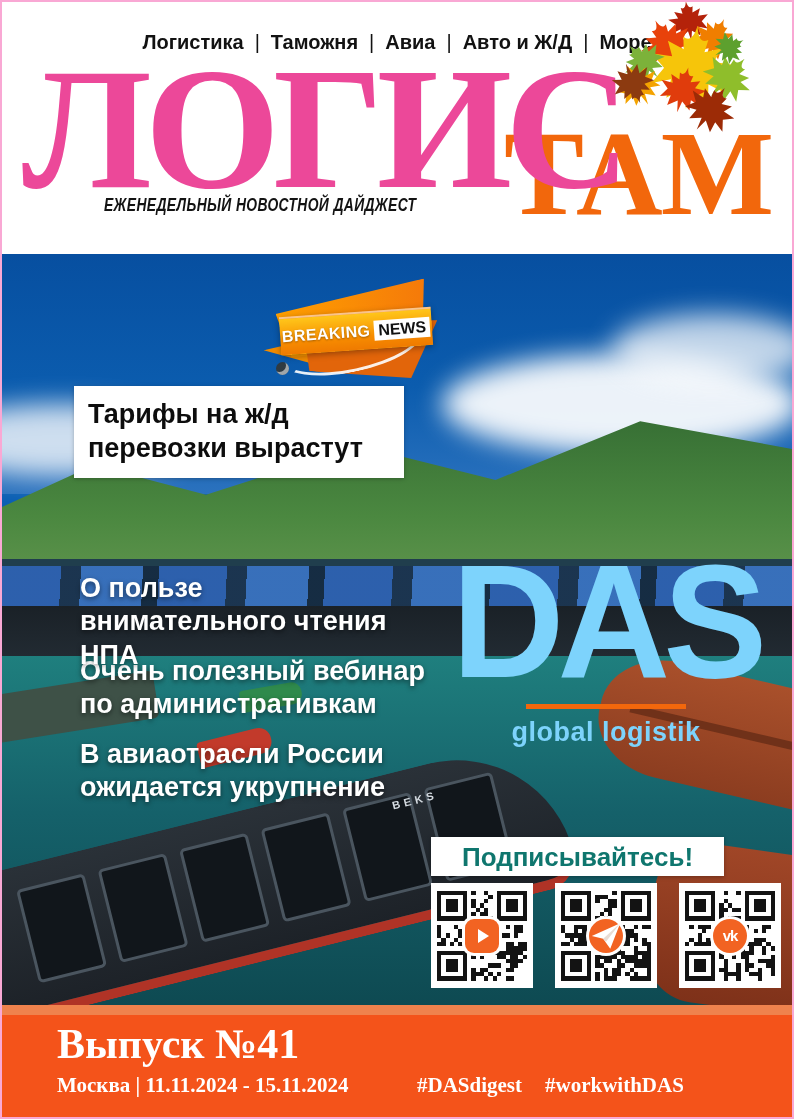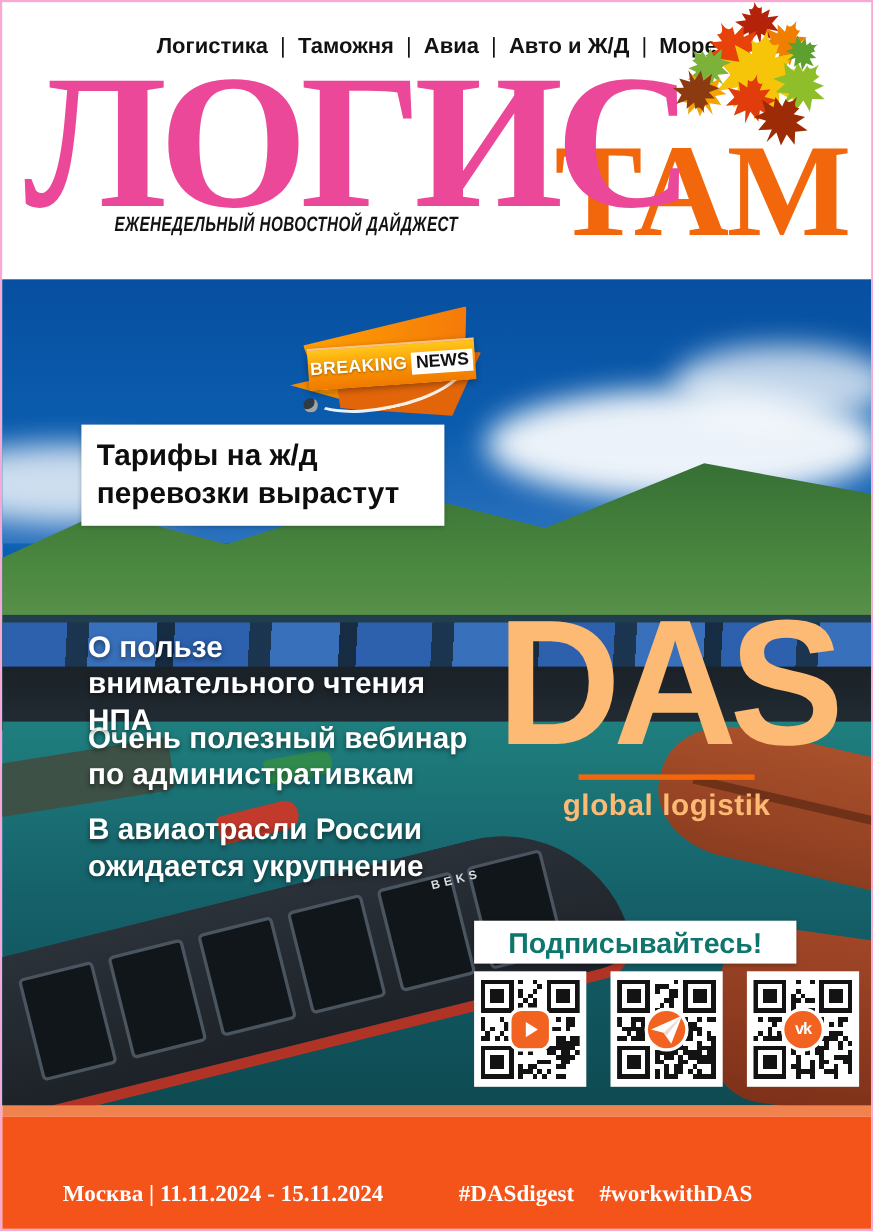--- a/index.html
+++ b/index.html
@@ -78,21 +78,21 @@
   .news-kicker { font:700 24px/1.2 "Liberation Sans", sans-serif; color:#F4512C; }
   .news-headline { font:700 27px/1.25 "Liberation Sans", sans-serif; color:#0d0d0d; margin-top:2px; }
 
   .headline { position:absolute; left:78px; color:#fff; font:700 27px/1.24 "Liberation Sans", sans-serif;
               text-shadow:0 2px 5px rgba(0,0,0,.5); }
   .hl-1 { top:318px; width:335px; }
   .hl-2 { top:401px; width:375px; }
   .hl-3 { top:484px; width:315px; }
   .hl-4 { top:558px; width:335px; }
 
-  .das { left:448px; top:286px; width:312px; text-align:center; color:#fdba74; }
+  .das { left:448px; top:286px; width:312px; text-align:center; color:#7dd3fc; }
   .das-word { font:700 156px/1 "Liberation Sans", sans-serif; letter-spacing:-7px; transform:scaleY(1.04); transform-origin:top center; }
   .das-rule { width:160px; height:5px; background:#F2670C; margin:8px auto 10px; }
   .das-tag { font:700 27px/1 "Liberation Sans", sans-serif; letter-spacing:.5px; }
 
   .subscribe { left:429px; top:583px; width:293px; height:39px; background:#fff; display:flex; align-items:center; justify-content:center;
                font:700 26px/1 "Liberation Sans", sans-serif; color:#0f766e; box-shadow:0 1px 4px rgba(0,0,0,.3); }
   .qr-tile { top:629px; width:102px; height:105px; background:#fff; padding:6px; }
   .qr-1 { left:429px; } .qr-2 { left:553px; } .qr-3 { left:677px; }
   .qr-code { position:relative; width:90px; height:93px; }
   .qr-code svg { width:100%; height:100%; }
@@ -607,18 +607,19 @@
           </svg>
         <div class="qr-badge circle">
           <span class="vk-glyph">vk</span>
         </div>
       </div>
     </div>
   </div>
 
   <div class="footer-strip"></div>
   <div class="footer">
+    <div class="issue">Выпуск №41</div>
     <div class="city-dates">Москва | 11.11.2024 - 15.11.2024</div>
     <div class="hashtag1">#DASdigest</div>
     <div class="hashtag2">#workwithDAS</div>
   </div>
 
 </div>
 
 </body></html>

